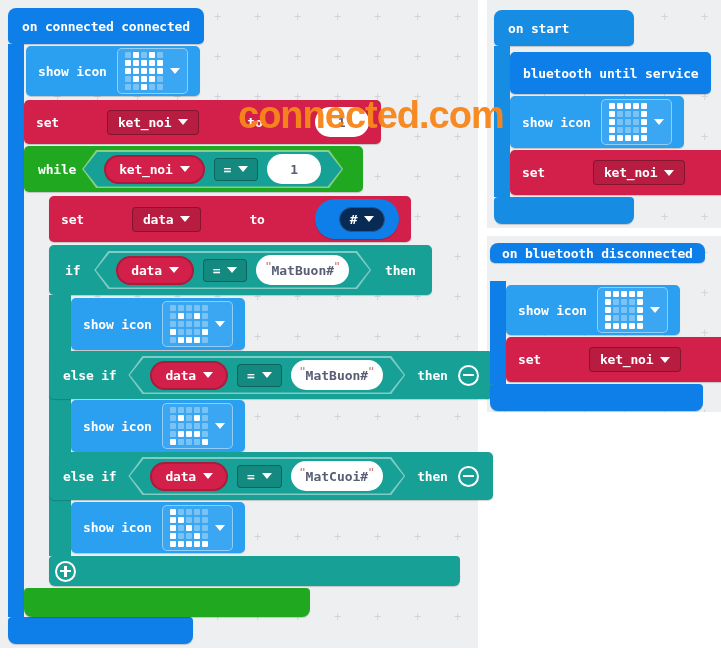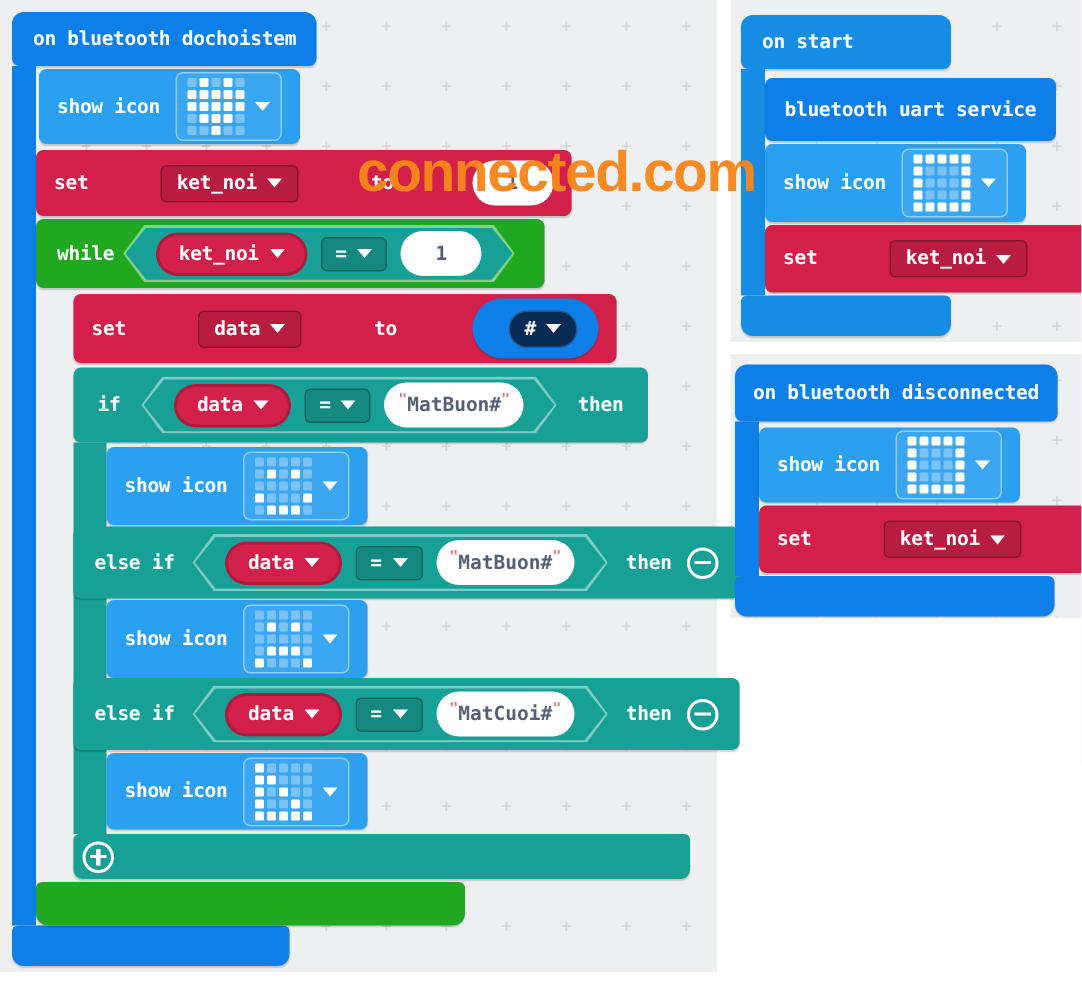--- a/index.html
+++ b/index.html
@@ -327,21 +327,21 @@
       <span class="cross" style="left: 214px; top: 130px;">+</span>
       <span class="cross" style="left: 14px; top: 170px;">+</span>
       <span class="cross" style="left: 54px; top: 170px;">+</span>
       <span class="cross" style="left: 94px; top: 170px;">+</span>
       <span class="cross" style="left: 134px; top: 170px;">+</span>
       <span class="cross" style="left: 174px; top: 170px;">+</span>
       <span class="cross" style="left: 214px; top: 170px;">+</span>
     </div>
 
   <div class="blk hat c-bt" style="left:8px;top:8px;height:36px;padding:0 14px;">
-    <span class="btxt">on bluetooth dochoistem</span>
+    <span class="btxt">on connected connected</span>
   </div>
   <div class="blk spine c-bt" style="left:8px;top:44px;width:16px;height:573px;border-radius:0;"></div>
   <div class="foot c-bt" style="left:8px;top:617px;width:185px;height:27px;"></div>
 
   <div class="blk c-basic" style="left:26px;top:46px;height:50px;padding:0 12px;">
     <span class="btxt">show icon</span>
     <span class="iconbox">
       <span class="grid">
           <span class="grow">
             <span class="px off"></span>
@@ -643,21 +643,21 @@
     <span class="plus"></span>
   </div>
 
   <div class="blk hat c-start" style="left:494px;top:10px;height:36px;min-width:140px;padding:0 14px;">
     <span class="btxt">on start</span>
   </div>
   <div class="blk spine c-start" style="left:494px;top:46px;width:16px;height:151px;border-radius:0;"></div>
   <div class="foot c-start" style="left:494px;top:197px;width:140px;height:27px;"></div>
 
   <div class="blk c-bt" style="left:510px;top:52px;height:42px;padding:0 13px;">
-    <span class="btxt">bluetooth uart service</span>
+    <span class="btxt">bluetooth until service</span>
   </div>
 
   <div class="blk c-basic" style="left:510px;top:96px;height:52px;padding:0 12px;">
     <span class="btxt">show icon</span>
     <span class="iconbox">
       <span class="grid">
           <span class="grow">
             <span class="px on"></span>
             <span class="px on"></span>
             <span class="px on"></span>
@@ -702,21 +702,21 @@
     <span class="ddbox">
       <span class="btxt">ket_noi</span>
       <span class="arr"></span>
     </span>
     <span class="btxt">to</span>
     <span class="oval-white" style="margin-left:8px;">
         <span>0</span>
       </span>
   </div>
 
-  <div class="blk hat c-bt" style="left:490px;top:243px;height:38px;padding:0 12px;">
+  <div class="blk hat c-bt" style="left:490px;top:243px;height:20px;padding:0 12px;">
     <span class="btxt">on bluetooth disconnected</span>
   </div>
   <div class="blk spine c-bt" style="left:490px;top:281px;width:16px;height:103px;border-radius:0;"></div>
   <div class="foot c-bt" style="left:490px;top:384px;width:213px;height:27px;"></div>
 
   <div class="blk c-basic" style="left:506px;top:285px;height:50px;padding:0 12px;">
     <span class="btxt">show icon</span>
     <span class="iconbox">
       <span class="grid">
           <span class="grow">

